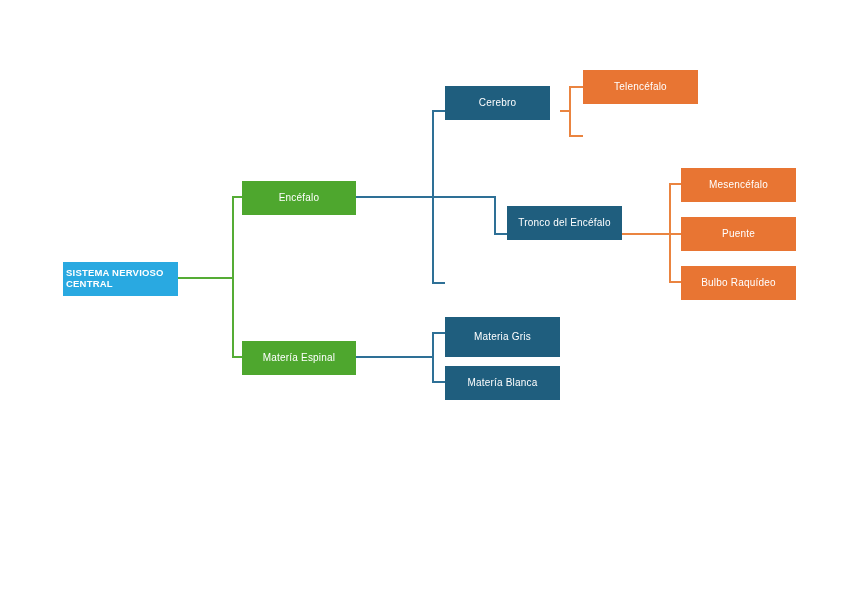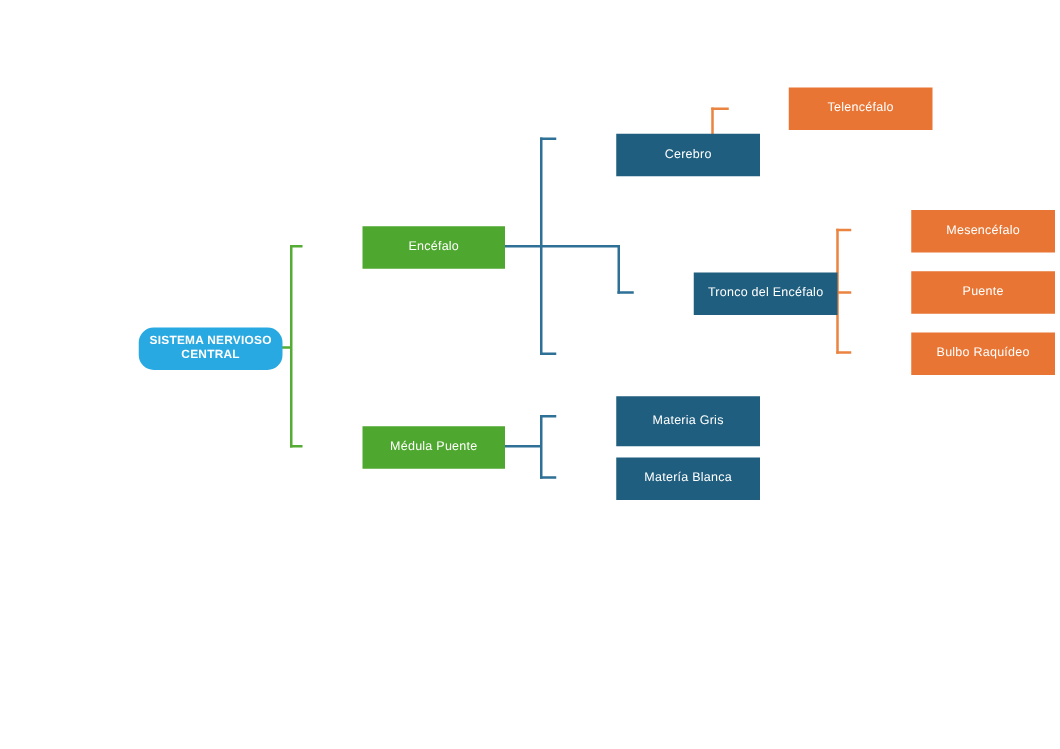--- a/index.html
+++ b/index.html
@@ -4,28 +4,27 @@
 <style>
   html, body { margin: 0; padding: 0; }
   body { width: 848px; height: 599px; background: #ffffff; font-family: "Liberation Sans", sans-serif; }
   .canvas { position: relative; width: 848px; height: 599px; background: #ffffff; overflow: hidden; }
 
   .node {
     position: absolute;
     display: flex;
     align-items: center;
     justify-content: center;
-    text-align: center;
+    text-align: left;
     color: #ffffff;
     font-size: 10px;
     letter-spacing: 0.2px;
     line-height: 1.15;
     box-sizing: border-box;
     padding: 17px 3px;
-    margin-left: 48px;
   }
   .node.blue   { background: var(--root-blue); font-weight: bold; font-size: 9.5px; }
   .node.green  { background: var(--level1-green); }
   .node.teal   { background: var(--level2-teal); }
   .node.orange { background: var(--level3-orange); }
 
   .line { position: absolute; }
   .line.h { height: 2px; }
   .line.v { width: 2px; }
   .line.green-l  { background: var(--green-line); }
@@ -68,29 +67,29 @@
   </div>
 
   <div>
     <div class="line h orange-l" style="left:621px; top:233px; width:50px;"></div>
     <div class="line v orange-l" style="left:669px; top:183px; height:100px;"></div>
     <div class="line h orange-l" style="left:669px; top:183px; width:12px;"></div>
     <div class="line h orange-l" style="left:669px; top:233px; width:12px;"></div>
     <div class="line h orange-l" style="left:669px; top:281px; width:12px;"></div>
   </div>
 
-  <div class="node blue" style="left:63px; top:262px; width:115px; height:32px;border-radius:12px;">SISTEMA NERVIOSO CENTRAL</div>
+  <div class="node blue" style="left:63px; top:262px; width:115px; height:32px;">SISTEMA NERVIOSO CENTRAL</div>
 
   <div class="node green" style="left:242px; top:181px; width:114px; height:32px;">Encéfalo</div>
 
-  <div class="node green" style="left:242px; top:341px; width:114px; height:32px;">Médula Puente</div>
+  <div class="node green" style="left:242px; top:341px; width:114px; height:32px;">Matería Espinal</div>
 
-  <div class="node teal" style="left:445px; top:107px; width:115px; height:32px;">Cerebro</div>
+  <div class="node teal" style="left:445px; top:86px; width:105px; height:32px;">Cerebro</div>
 
-  <div class="node teal" style="left:507px; top:218px; width:115px; height:33px;">Tronco del Encéfalo</div>
+  <div class="node teal" style="left:507px; top:206px; width:115px; height:33px;">Tronco del Encéfalo</div>
 
 
   <div class="node teal" style="left:445px; top:317px; width:115px; height:40px;">Materia Gris</div>
 
   <div class="node teal" style="left:445px; top:366px; width:115px; height:33px;">Matería Blanca</div>
 
   <div class="node orange" style="left:583px; top:70px; width:115px; height:33px;">Telencéfalo</div>
 
 
   <div class="node orange" style="left:681px; top:217px; width:115px; height:32px;">Puente</div>

